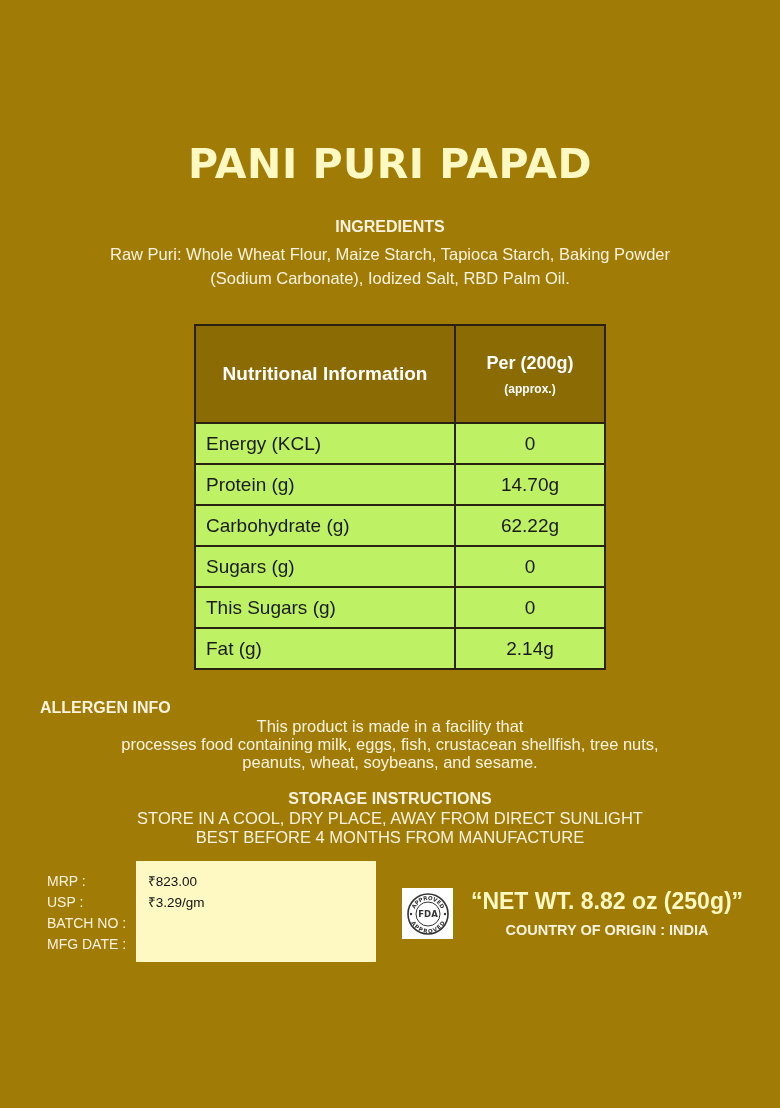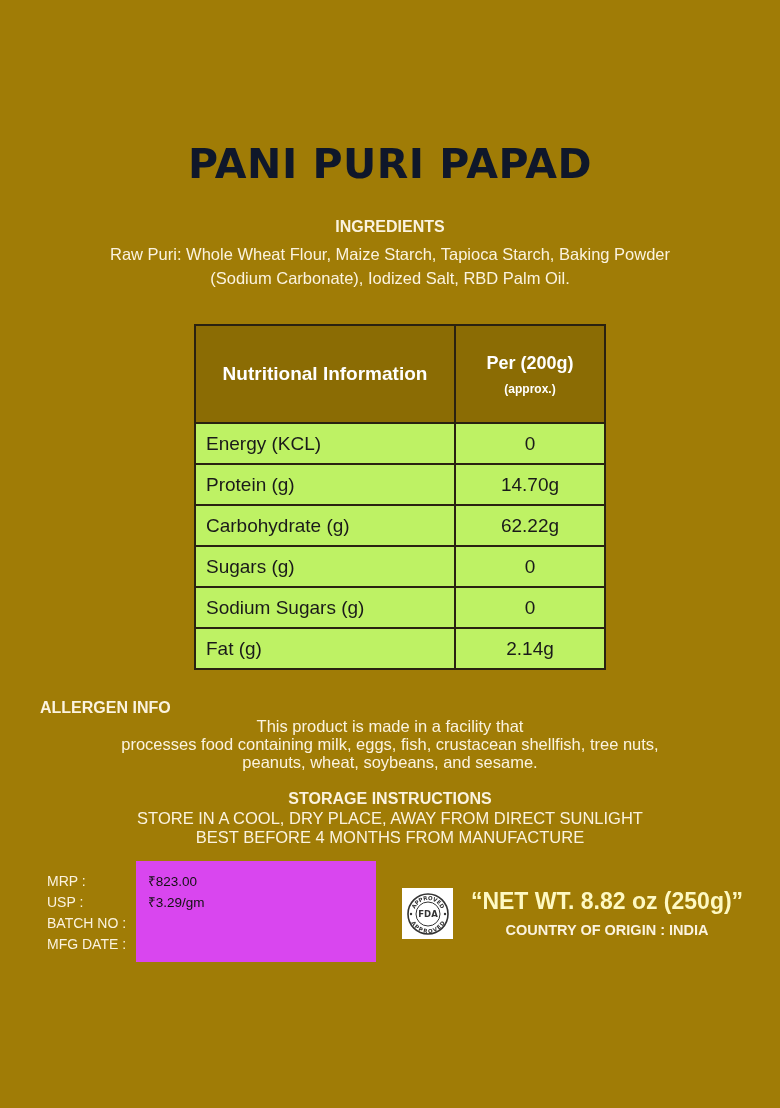--- a/index.html
+++ b/index.html
@@ -10,21 +10,21 @@
       color: #fbf3df;
       position: relative;
       overflow: hidden;
     }
     .title {
       position: absolute; top: 140px; left: 0; width: 780px;
       text-align: center;
       font-family: "DejaVu Sans", sans-serif;
       font-weight: bold;
       font-size: 41px;
-      color: #0f172a;
+      color: #fef9c3;
       letter-spacing: 0.5px;
     }
     .ingredients-heading {
       position: absolute; top: 218px; left: 0; width: 780px;
       text-align: center; font-weight: bold; font-size: 16px;
     }
     .ingredients-text {
       position: absolute; top: 242px; left: 60px; width: 660px;
       text-align: center; font-size: 16.5px; line-height: 24px;
     }
@@ -70,21 +70,21 @@
       position: absolute; top: 809px; left: 0; width: 780px;
       text-align: center; font-size: 16.5px; line-height: 19px;
     }
     .price-labels {
       position: absolute; top: 871px; left: 47px;
       font-size: 14px; line-height: 21px;
     }
     .price-box {
       position: absolute; top: 861px; left: 136px;
       width: 240px; height: 101px;
-      background: #d946ef; color: #111111;
+      background: #fef9c3; color: #111111;
       font-size: 13.5px; line-height: 21px;
       padding: 10px 12px; box-sizing: border-box;
     }
     .fda-badge {
       position: absolute; top: 888px; left: 402px;
       width: 51px; height: 51px;
       background: #ffffff;
       display: flex; align-items: center; justify-content: center;
     }
     .net-wt {
@@ -128,21 +128,21 @@
     </tr>
     <tr>
       <td class="n-name">Carbohydrate (g)</td>
       <td class="n-val">62.22g</td>
     </tr>
     <tr>
       <td class="n-name">Sugars (g)</td>
       <td class="n-val">0</td>
     </tr>
     <tr>
-      <td class="n-name">Sodium Sugars (g)</td>
+      <td class="n-name">This Sugars (g)</td>
       <td class="n-val">0</td>
     </tr>
     <tr>
       <td class="n-name">Fat (g)</td>
       <td class="n-val">2.14g</td>
     </tr>
   </tbody>
 </table>
 
 <div class="allergen-heading">ALLERGEN INFO</div>

